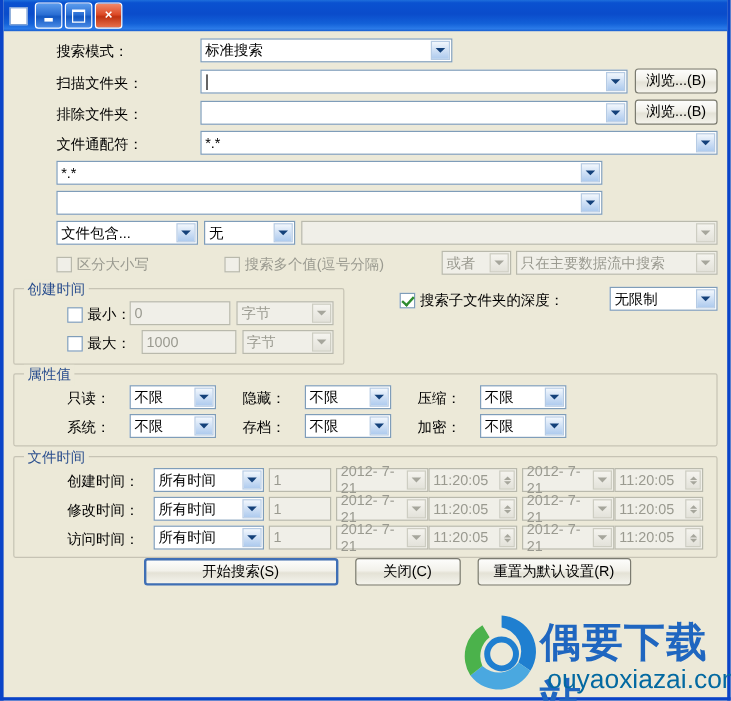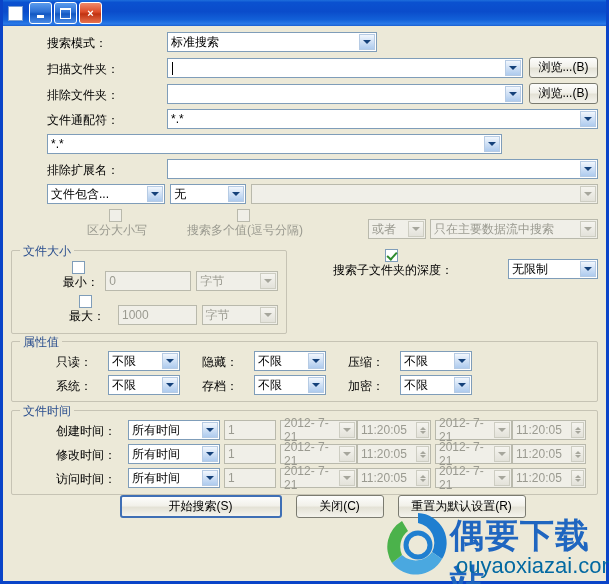--- a/index.html
+++ b/index.html
@@ -71,21 +71,21 @@
     border:1px solid #7b7b70;border-radius:3px;
     background:linear-gradient(to bottom,#fdfdfc,#f2f1ea 45%,#e4e2d6 55%,#f4f3ec);
     font-family:"Liberation Sans","DejaVu Sans",sans-serif;font-size:12px;color:#000;
     display:flex;align-items:center;justify-content:center;white-space:nowrap;
   }
   .btn.default{border:2px solid #3f6fb5;}
   .caret{
     display:inline-block;width:1px;height:13px;background:#000;margin-left:1px;
   }
   
-  .cb{display:flex;align-items:center;white-space:nowrap;flex-direction:column;}
+  .cb{display:flex;align-items:center;white-space:nowrap;}
   .box{
     width:13px;height:13px;box-sizing:border-box;border:1px solid #7f9db9;background:#fff;
     margin-right:4px;flex:none;position:relative;
   }
   .box.checked:after{
     content:"";position:absolute;left:3px;top:0px;width:4px;height:8px;
     border:solid #2e8b2e;border-width:0 2px 2px 0;transform:rotate(42deg);
   }
   .cb.disabled .box{border-color:#b9b9ac;background:#f0efe8;}
   .cb.disabled .lbl{color:#9a9a90;}
@@ -177,21 +177,20 @@
     </div>
 
     <div class="row">
       <div class="combo" style="width:455px">
         <span>*.*</span>
         <span class="arrow"></span>
       </div>
     </div>
 
     <div class="row">
-      <div class="lbl lbl-col">排除扩展名：</div>
       <div class="combo" style="width:455px">
         <span></span>
         <span class="arrow"></span>
       </div>
     </div>
 
     <div class="row">
       <div class="combo" style="width:125px">
         <span>文件包含...</span>
         <span class="arrow"></span>
@@ -221,21 +220,21 @@
       </div>
       <div class="combo disabled" style="width:168px;margin-left:4px">
         <span>只在主要数据流中搜索</span>
         <span class="arrow"></span>
       </div>
     </div>
 
     <div style="display:flex;align-items:flex-start;gap:10px;">
 
       <div class="group" style="width:276px;box-sizing:border-box;padding-top:10px">
-        <span class="legend">文件大小</span>
+        <span class="legend">创建时间</span>
 
         <div class="row" style="margin-bottom:4px">
           <div class="cb" style="width:52px">
             <span class="box"></span>
             <span class="lbl">最小：</span>
           </div>
           <div class="inp disabled" style="width:90px">
             <span>0</span>
           </div>
           <div class="combo disabled" style="width:85px;margin-left:5px">

